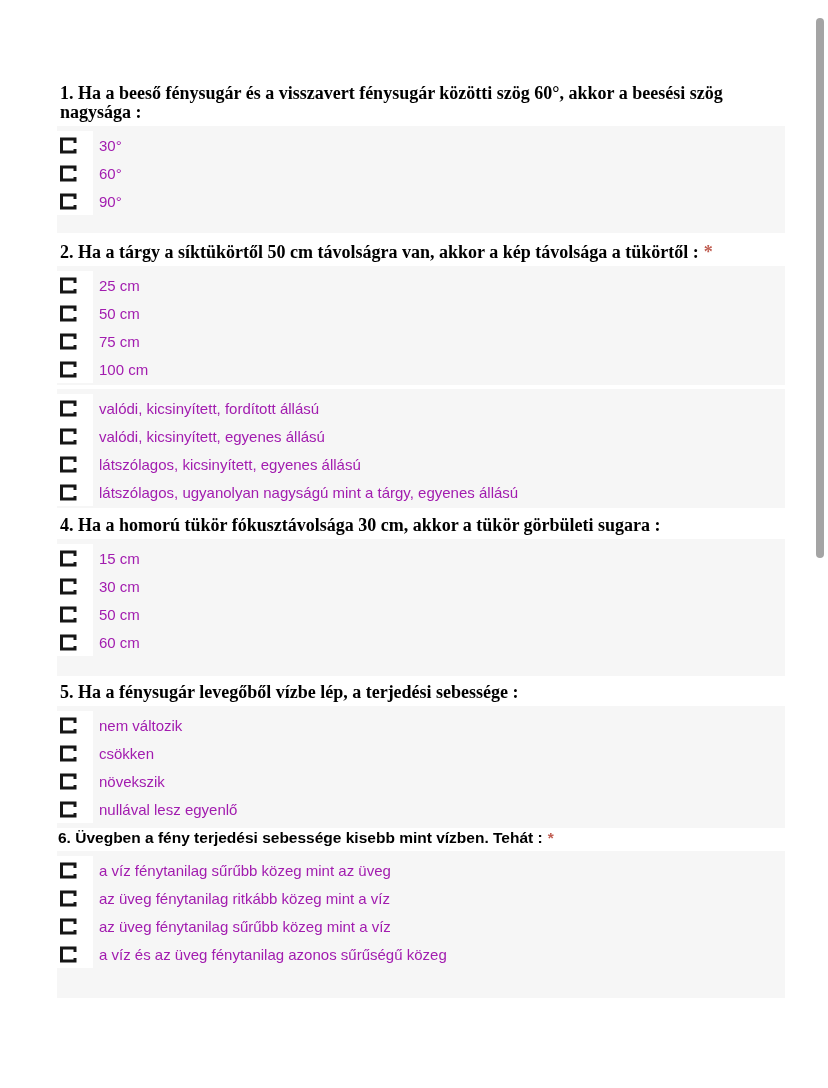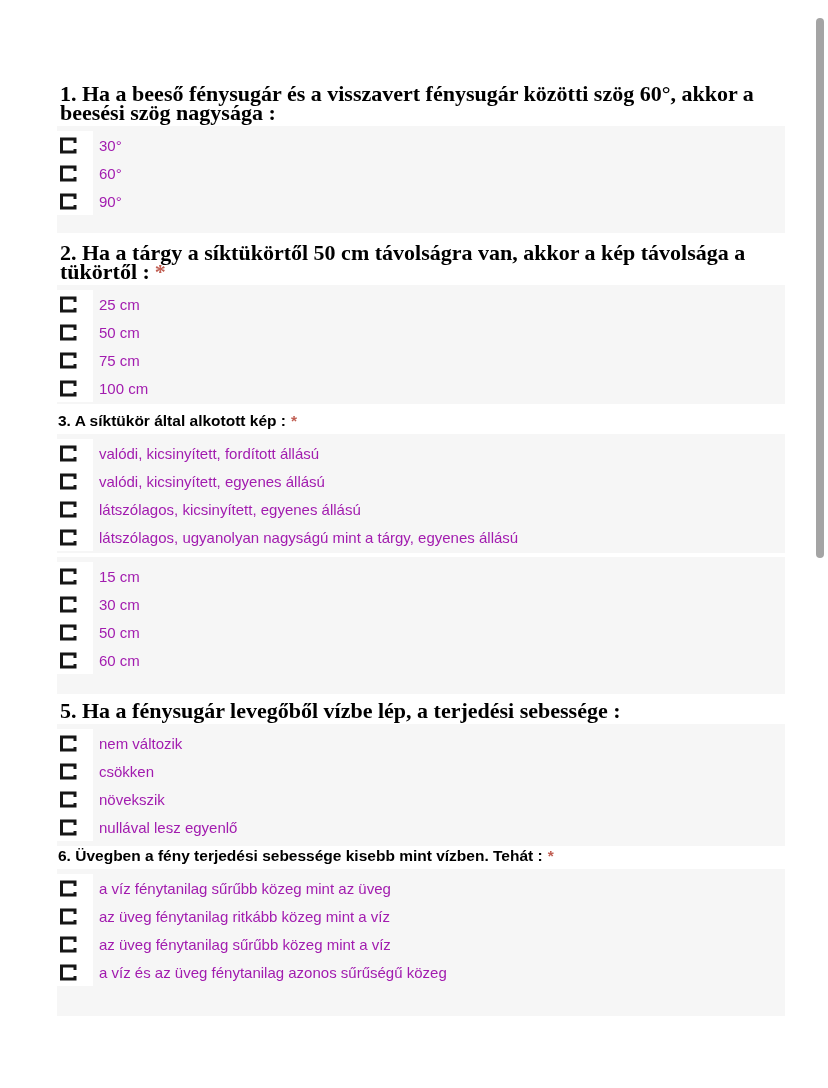--- a/index.html
+++ b/index.html
@@ -11,21 +11,21 @@
     font-family:"Liberation Sans",sans-serif;
   }
   .page{
     margin-left:57px;
     width:728px;
     padding-top:84px;
   }
   .q-title{
     margin:0;
     padding:0 0 0 3px;
-    font-size:22px;
+    font-size:18px;
     line-height:19px;
     font-weight:bold;
     color:#000;
     background:#ffffff;
   }
   .q-title.serif{font-family:"Liberation Serif",serif;}
   .q-title.sans{font-family:"Liberation Sans",sans-serif;font-size:15.5px;padding-left:1px;}
   .req{color:#c05e52;padding-left:5px;font-weight:bold;}
   .options{
     background:#f6f6f6;
@@ -149,21 +149,20 @@
               <rect x="1.5" y="2" width="13.5" height="13" fill="#fff" stroke="#161616" stroke-width="3"></rect>
               <rect x="12" y="6" width="5" height="6" fill="#fff"></rect>
             </svg>
           </span>
         <span class="opt-label">100 cm</span>
       </div>
     </div>
   </section>
 
   <section class="question q3">
-    <h2 class="q-title sans"><span>3. A síktükör által alkotott kép :</span><span class="req">*</span></h2>
     <div class="options">
       <div class="opt-row">
         <span class="opt-icon-cell">
             <svg width="17" height="17" viewBox="0 0 17 17">
               <rect x="1.5" y="2" width="13.5" height="13" fill="#fff" stroke="#161616" stroke-width="3"></rect>
               <rect x="12" y="6" width="5" height="6" fill="#fff"></rect>
             </svg>
           </span>
         <span class="opt-label">valódi, kicsinyített, fordított állású</span>
       </div>
@@ -191,20 +190,21 @@
               <rect x="1.5" y="2" width="13.5" height="13" fill="#fff" stroke="#161616" stroke-width="3"></rect>
               <rect x="12" y="6" width="5" height="6" fill="#fff"></rect>
             </svg>
           </span>
         <span class="opt-label">látszólagos, ugyanolyan nagyságú mint a tárgy, egyenes állású</span>
       </div>
     </div>
   </section>
 
   <section class="question q4">
+    <h2 class="q-title serif"><span>4. Ha a homorú tükör fókusztávolsága 30 cm, akkor a tükör görbületi sugara :</span></h2>
     <div class="options">
       <div class="opt-row">
         <span class="opt-icon-cell">
             <svg width="17" height="17" viewBox="0 0 17 17">
               <rect x="1.5" y="2" width="13.5" height="13" fill="#fff" stroke="#161616" stroke-width="3"></rect>
               <rect x="12" y="6" width="5" height="6" fill="#fff"></rect>
             </svg>
           </span>
         <span class="opt-label">15 cm</span>
       </div>

